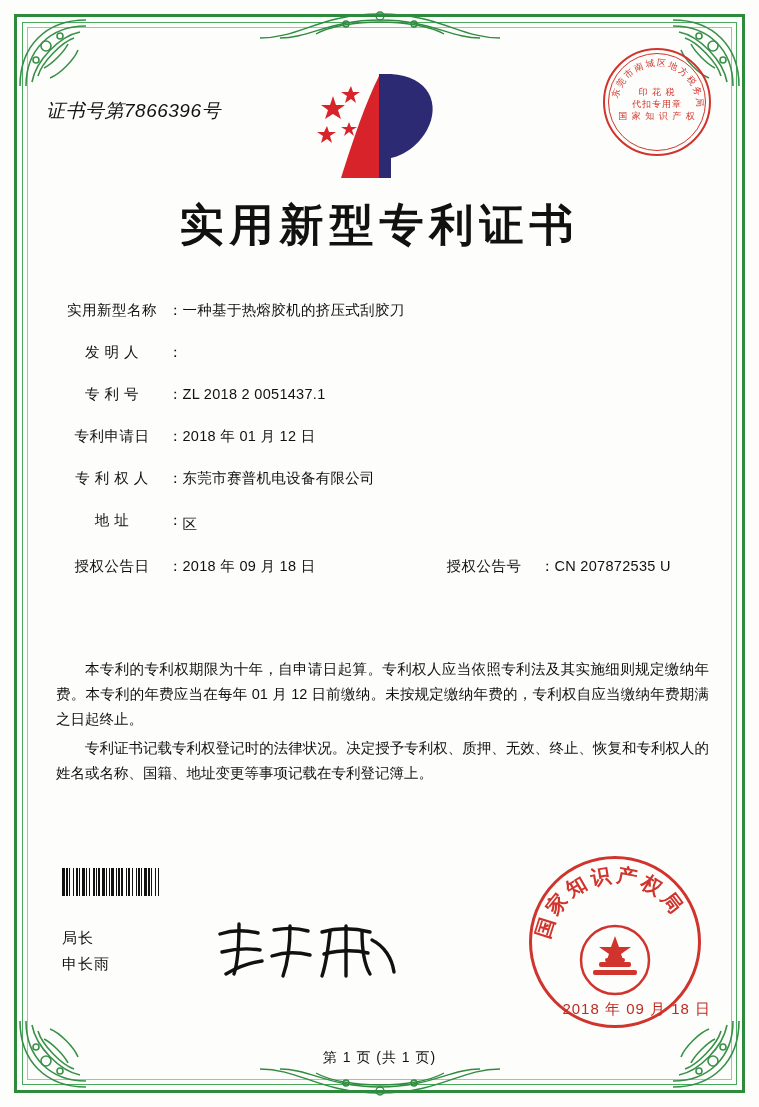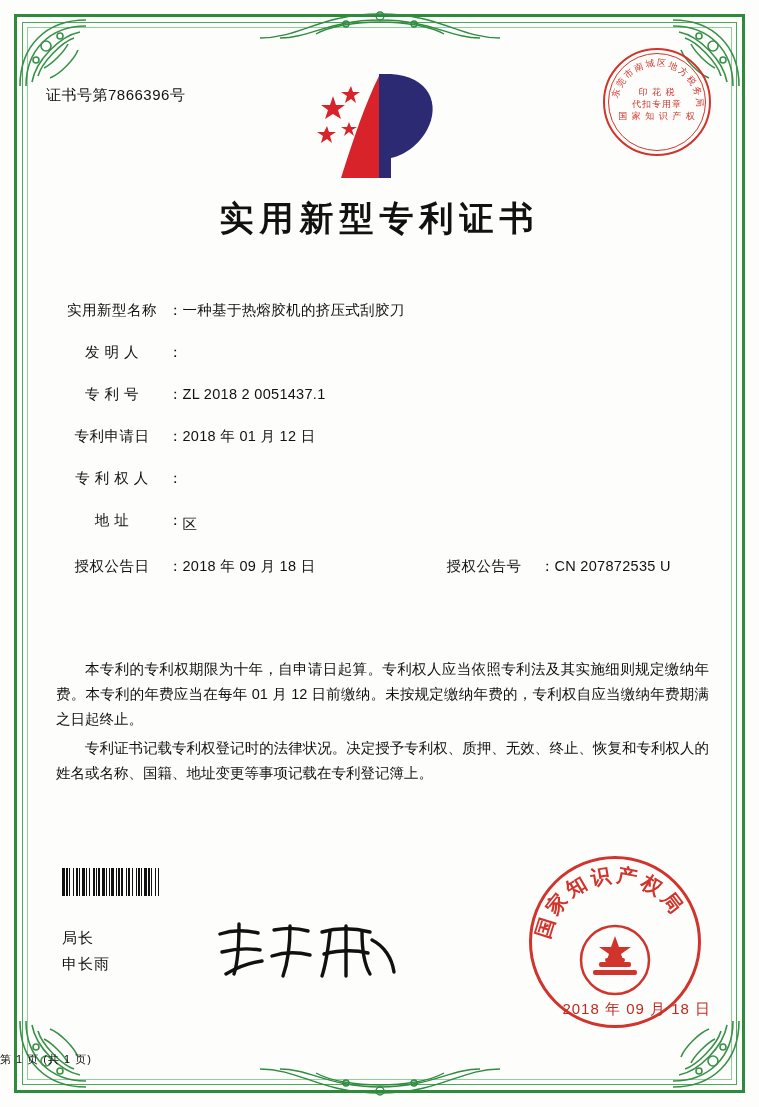--- a/index.html
+++ b/index.html
@@ -78,24 +78,25 @@
     transform: translateX(-50%) scaleY(-1);
     width: 240px;
     height: 34px;
     color: #2f8b40;
   }
 
   
   .cert-no {
     position: absolute;
     left: 46px;
-    top: 86px;
-    font-size: 15px;
+    top: 98px;
+    font-size: 19px;
     letter-spacing: 0.5px;
     color: #111;
+    font-style: italic;
   }
 
   .logo {
     position: absolute;
     left: 50%;
     top: 60px;
     transform: translateX(-50%);
     width: 150px;
     height: 128px;
   }
@@ -135,21 +136,21 @@
     letter-spacing: 1px;
   }
 
   .title {
     position: absolute;
     left: 0; right: 0;
     top: 196px;
     text-align: center;
     font-family: Liberation Mono, monospace;
     font-weight: bold;
-    font-size: 34px;
+    font-size: 44px;
     letter-spacing: 6px;
     color: #111;
   }
 
   
   .fields {
     position: absolute;
     left: 56px;
     right: 52px;
     top: 300px;
@@ -279,22 +280,22 @@
     font-size: 15px;
     color: #c02a22;
     letter-spacing: 1px;
   }
 
   
   .footer {
     position: absolute;
     left: 0; right: 0;
     bottom: 40px;
-    text-align: left;
-    font-size: 11px;
+    text-align: center;
+    font-size: 14px;
     color: #111;
     letter-spacing: 1px;
   }
 </style>
 </head>
 <body>
 
 <div class="page">
 
   <div class="border-outer"></div>
@@ -435,20 +436,21 @@
 
     <div class="field-row">
       <div class="field-label wide">专利申请日</div>
       <div class="field-colon">：</div>
       <div class="field-value">2018 年 01 月 12 日</div>
     </div>
 
     <div class="field-row">
       <div class="field-label wide">专 利 权 人</div>
       <div class="field-colon">：</div>
+      <div class="field-value">东莞市赛普机电设备有限公司</div>
     </div>
 
     <div class="field-row">
       <div class="field-label wide">地 址</div>
       <div class="field-colon">：</div>
       <div class="field-value">
         <span class="cont">区</span>
       </div>
     </div>
 

